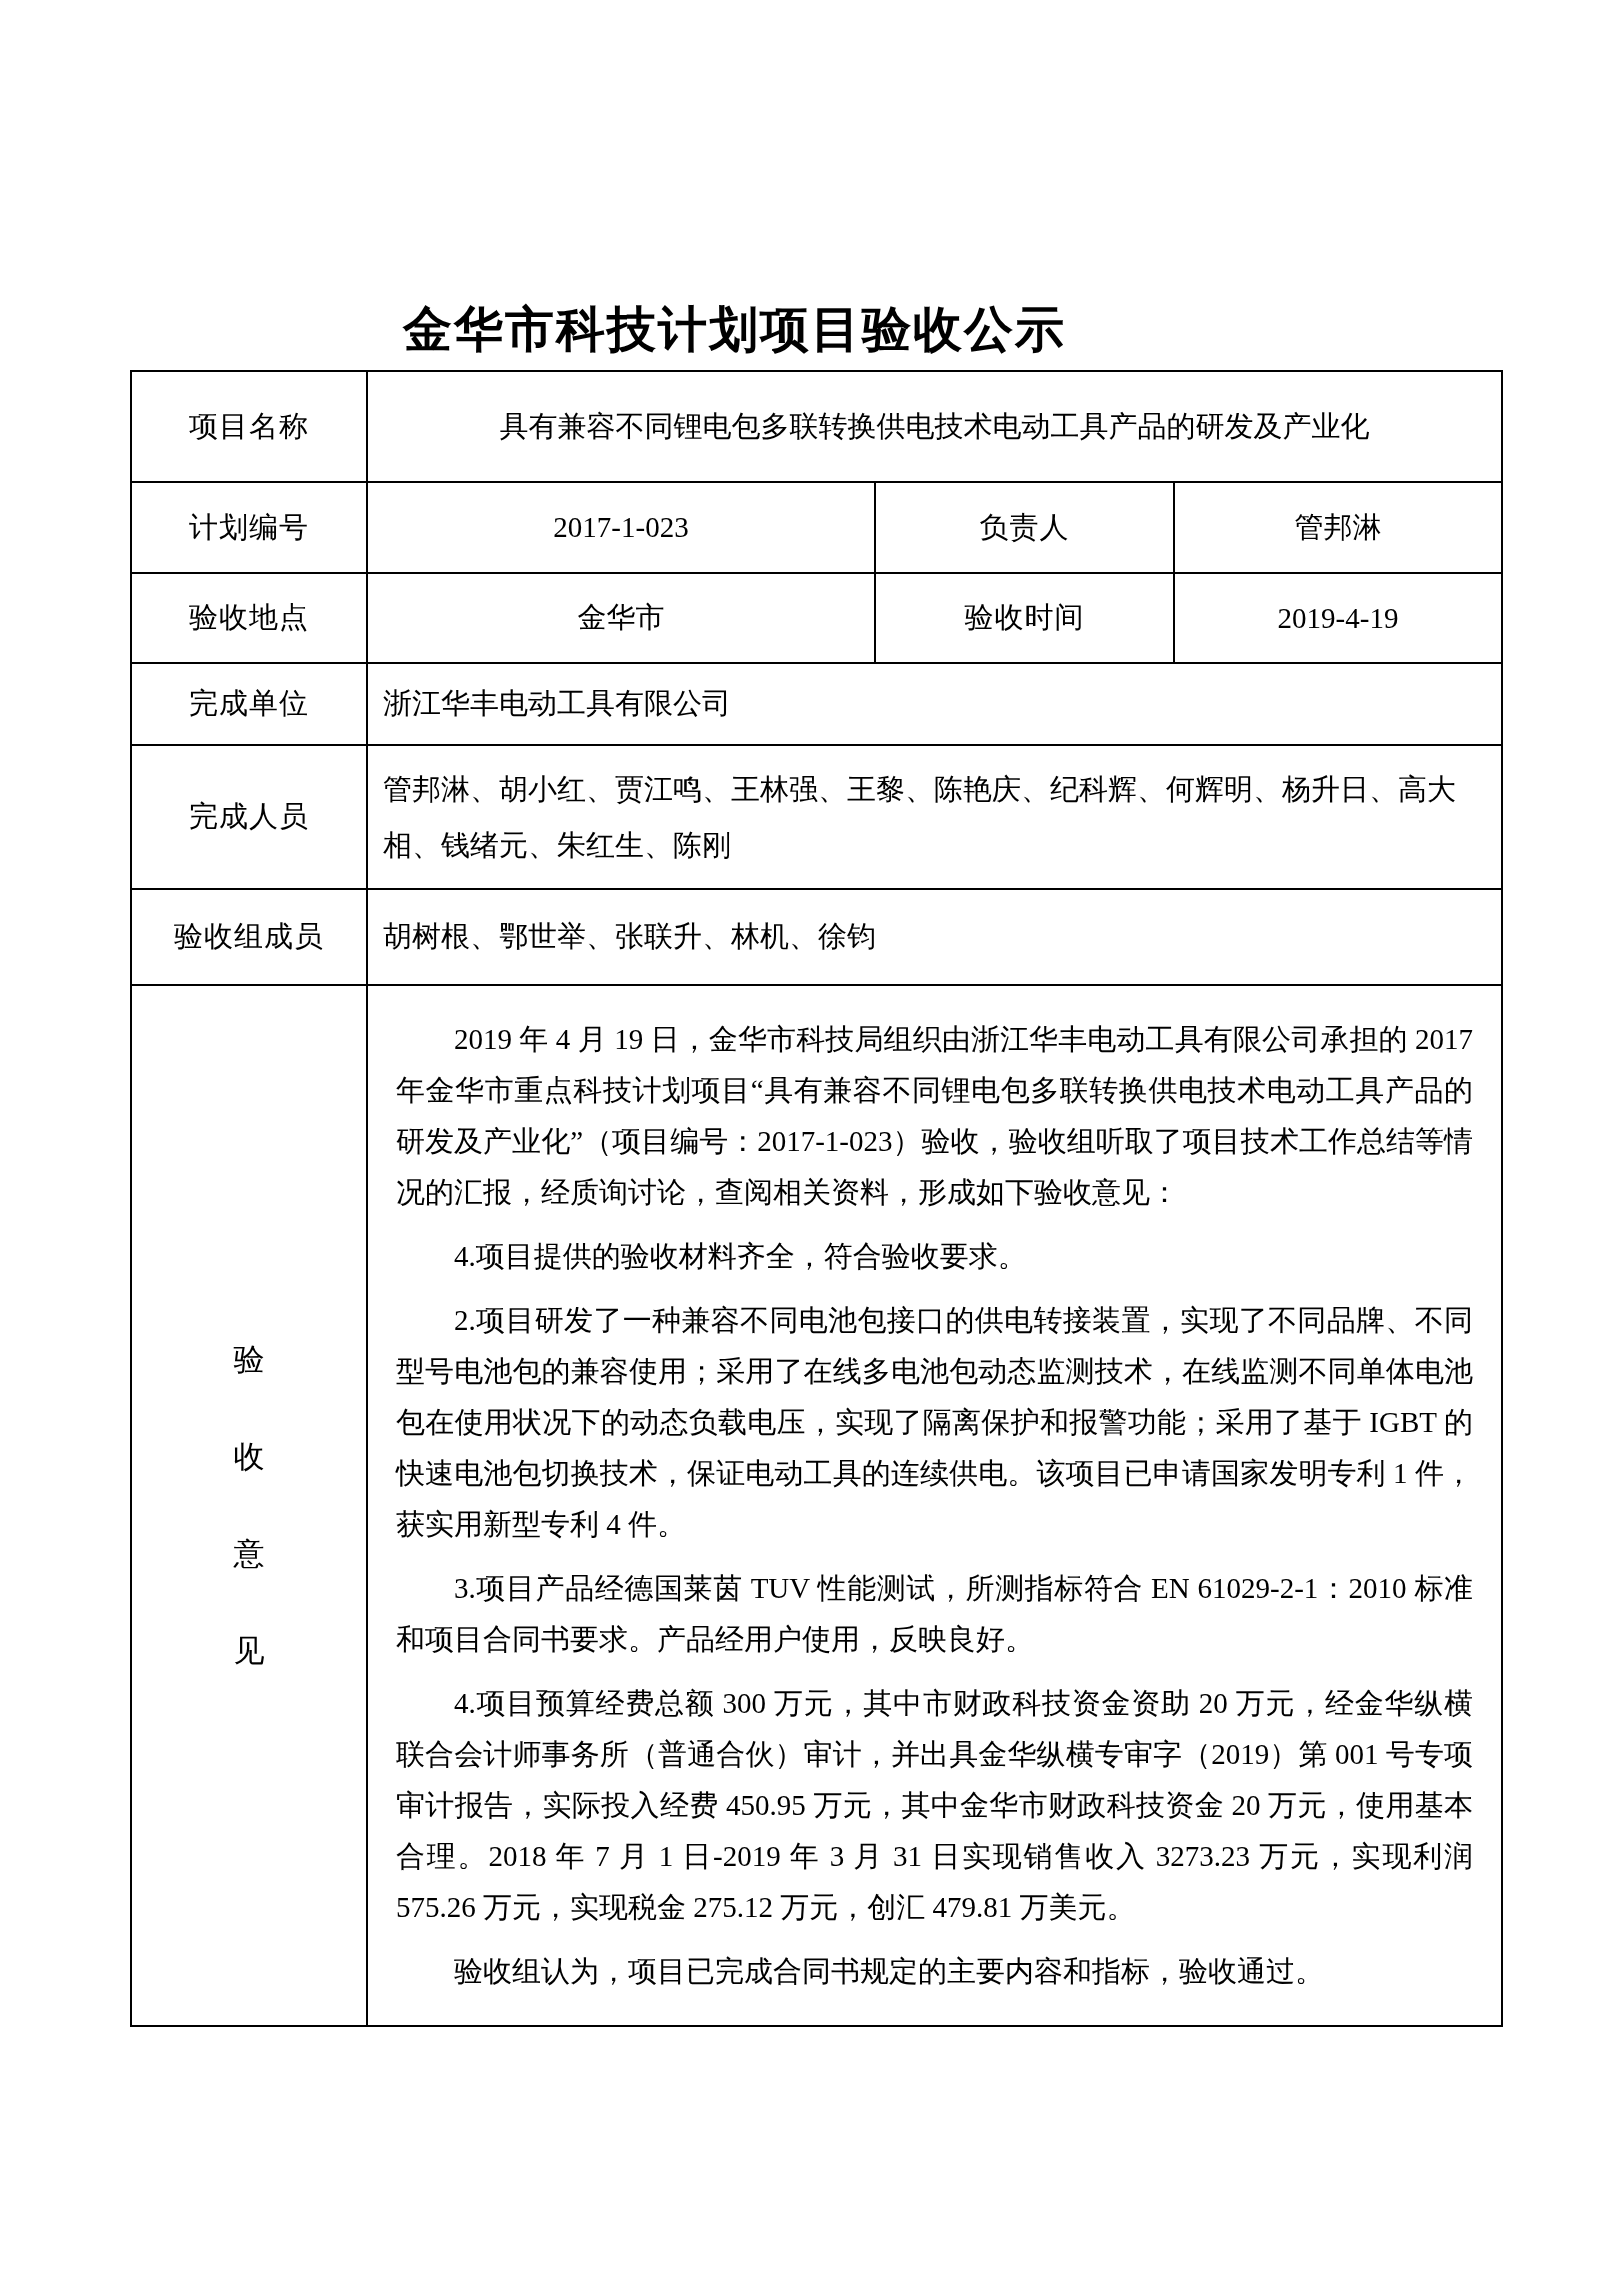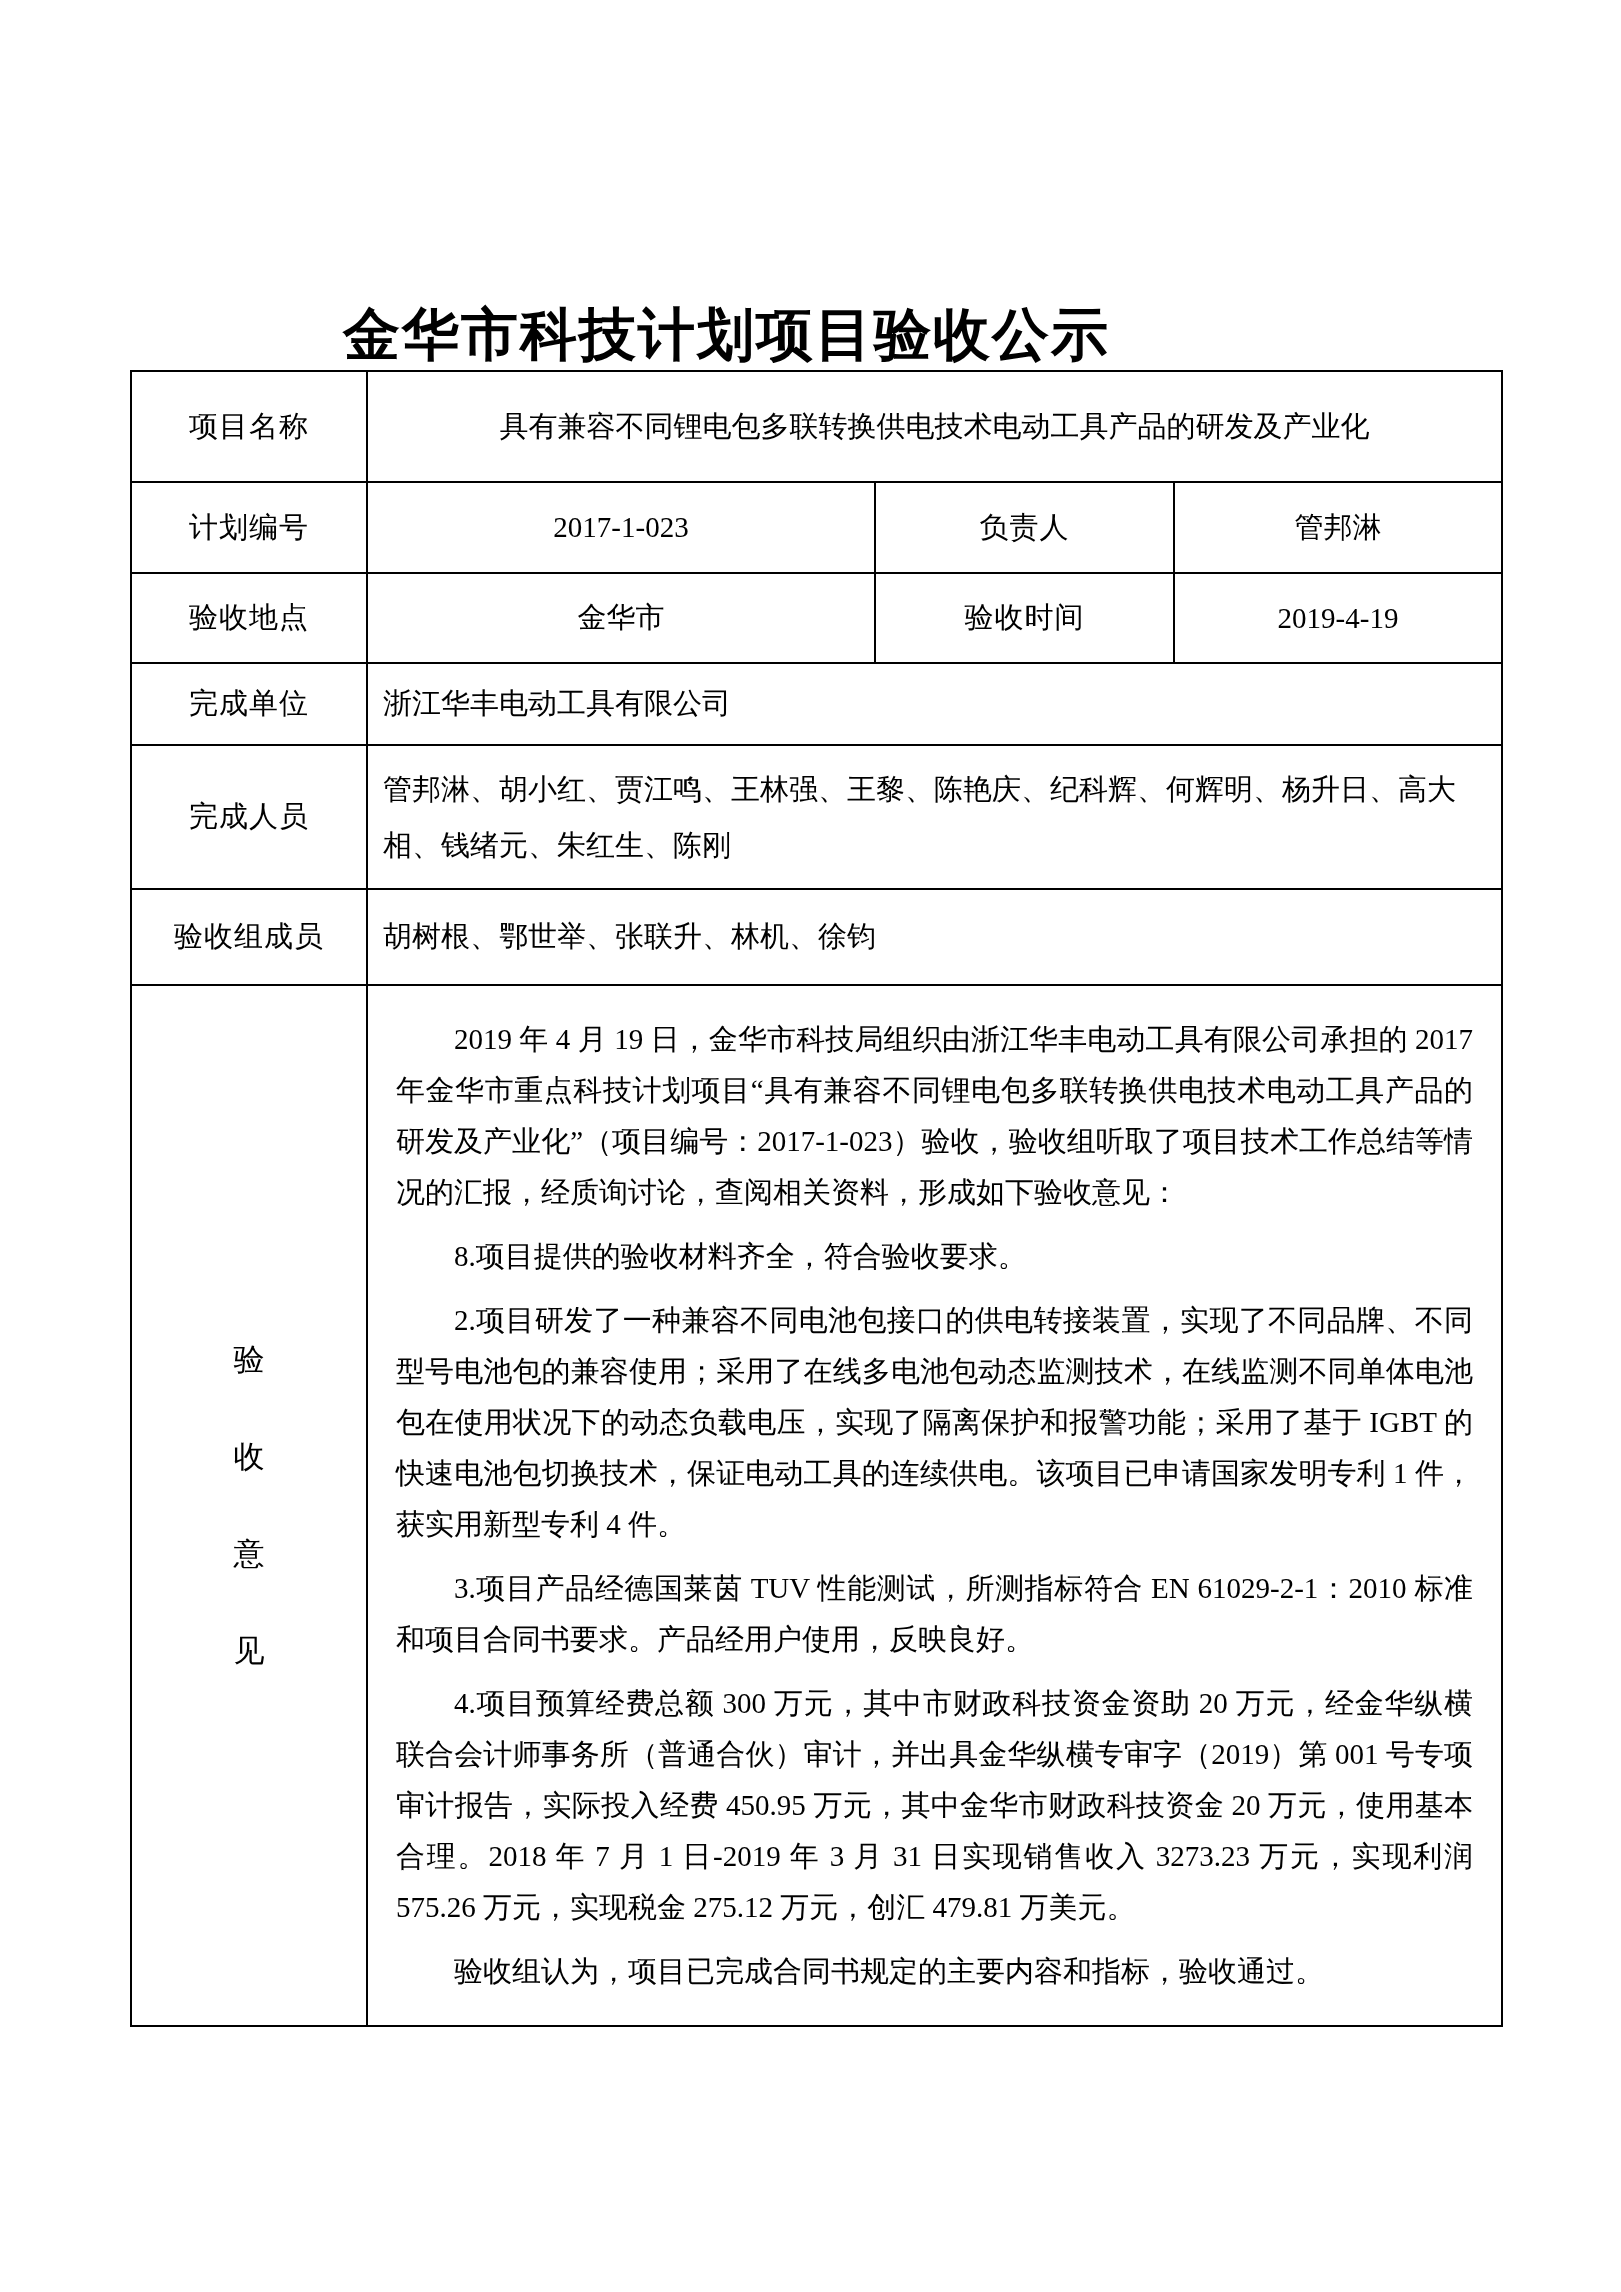--- a/index.html
+++ b/index.html
@@ -10,25 +10,25 @@
   body {
     width: 1621px;
     height: 2293px;
     position: relative;
     font-family: "Liberation Serif", "DejaVu Serif", serif;
     color: #000000;
     overflow: hidden;
   }
   .doc-title {
     position: absolute;
-    left: 0;
+    left: 8px;
     top: 263px;
     width: 1453px;
     text-align: center;
-    font-size: 57px;
+    font-size: 49px;
     font-weight: bold;
     letter-spacing: 2px;
     line-height: 67px;
     white-space: nowrap;
   }
   table.notice {
     position: absolute;
     left: 130px;
     top: 370px;
     width: 1371px;
@@ -133,21 +133,21 @@
     <td class="opinion-label">
       <div class="v-stack">
         <span>验</span>
         <span>收</span>
         <span>意</span>
         <span>见</span>
       </div>
     </td>
     <td class="opinion-body" colspan="3">
       <p>2019 年 4 月 19 日，金华市科技局组织由浙江华丰电动工具有限公司承担的 2017 年金华市重点科技计划项目“具有兼容不同锂电包多联转换供电技术电动工具产品的研发及产业化”（项目编号：2017-1-023）验收，验收组听取了项目技术工作总结等情况的汇报，经质询讨论，查阅相关资料，形成如下验收意见：</p>
-      <p>8.项目提供的验收材料齐全，符合验收要求。</p>
+      <p>4.项目提供的验收材料齐全，符合验收要求。</p>
       <p>2.项目研发了一种兼容不同电池包接口的供电转接装置，实现了不同品牌、不同型号电池包的兼容使用；采用了在线多电池包动态监测技术，在线监测不同单体电池包在使用状况下的动态负载电压，实现了隔离保护和报警功能；采用了基于 IGBT 的快速电池包切换技术，保证电动工具的连续供电。该项目已申请国家发明专利 1 件，获实用新型专利 4 件。</p>
       <p>3.项目产品经德国莱茵 TUV 性能测试，所测指标符合 EN 61029-2-1：2010 标准和项目合同书要求。产品经用户使用，反映良好。</p>
       <p>4.项目预算经费总额 300 万元，其中市财政科技资金资助 20 万元，经金华纵横联合会计师事务所（普通合伙）审计，并出具金华纵横专审字（2019）第 001 号专项审计报告，实际投入经费 450.95 万元，其中金华市财政科技资金 20 万元，使用基本合理。2018 年 7 月 1 日-2019 年 3 月 31 日实现销售收入 3273.23 万元，实现利润 575.26 万元，实现税金 275.12 万元，创汇 479.81 万美元。</p>
       <p>验收组认为，项目已完成合同书规定的主要内容和指标，验收通过。</p>
     </td>
   </tr>
 </tbody>
   </table>
 
 

